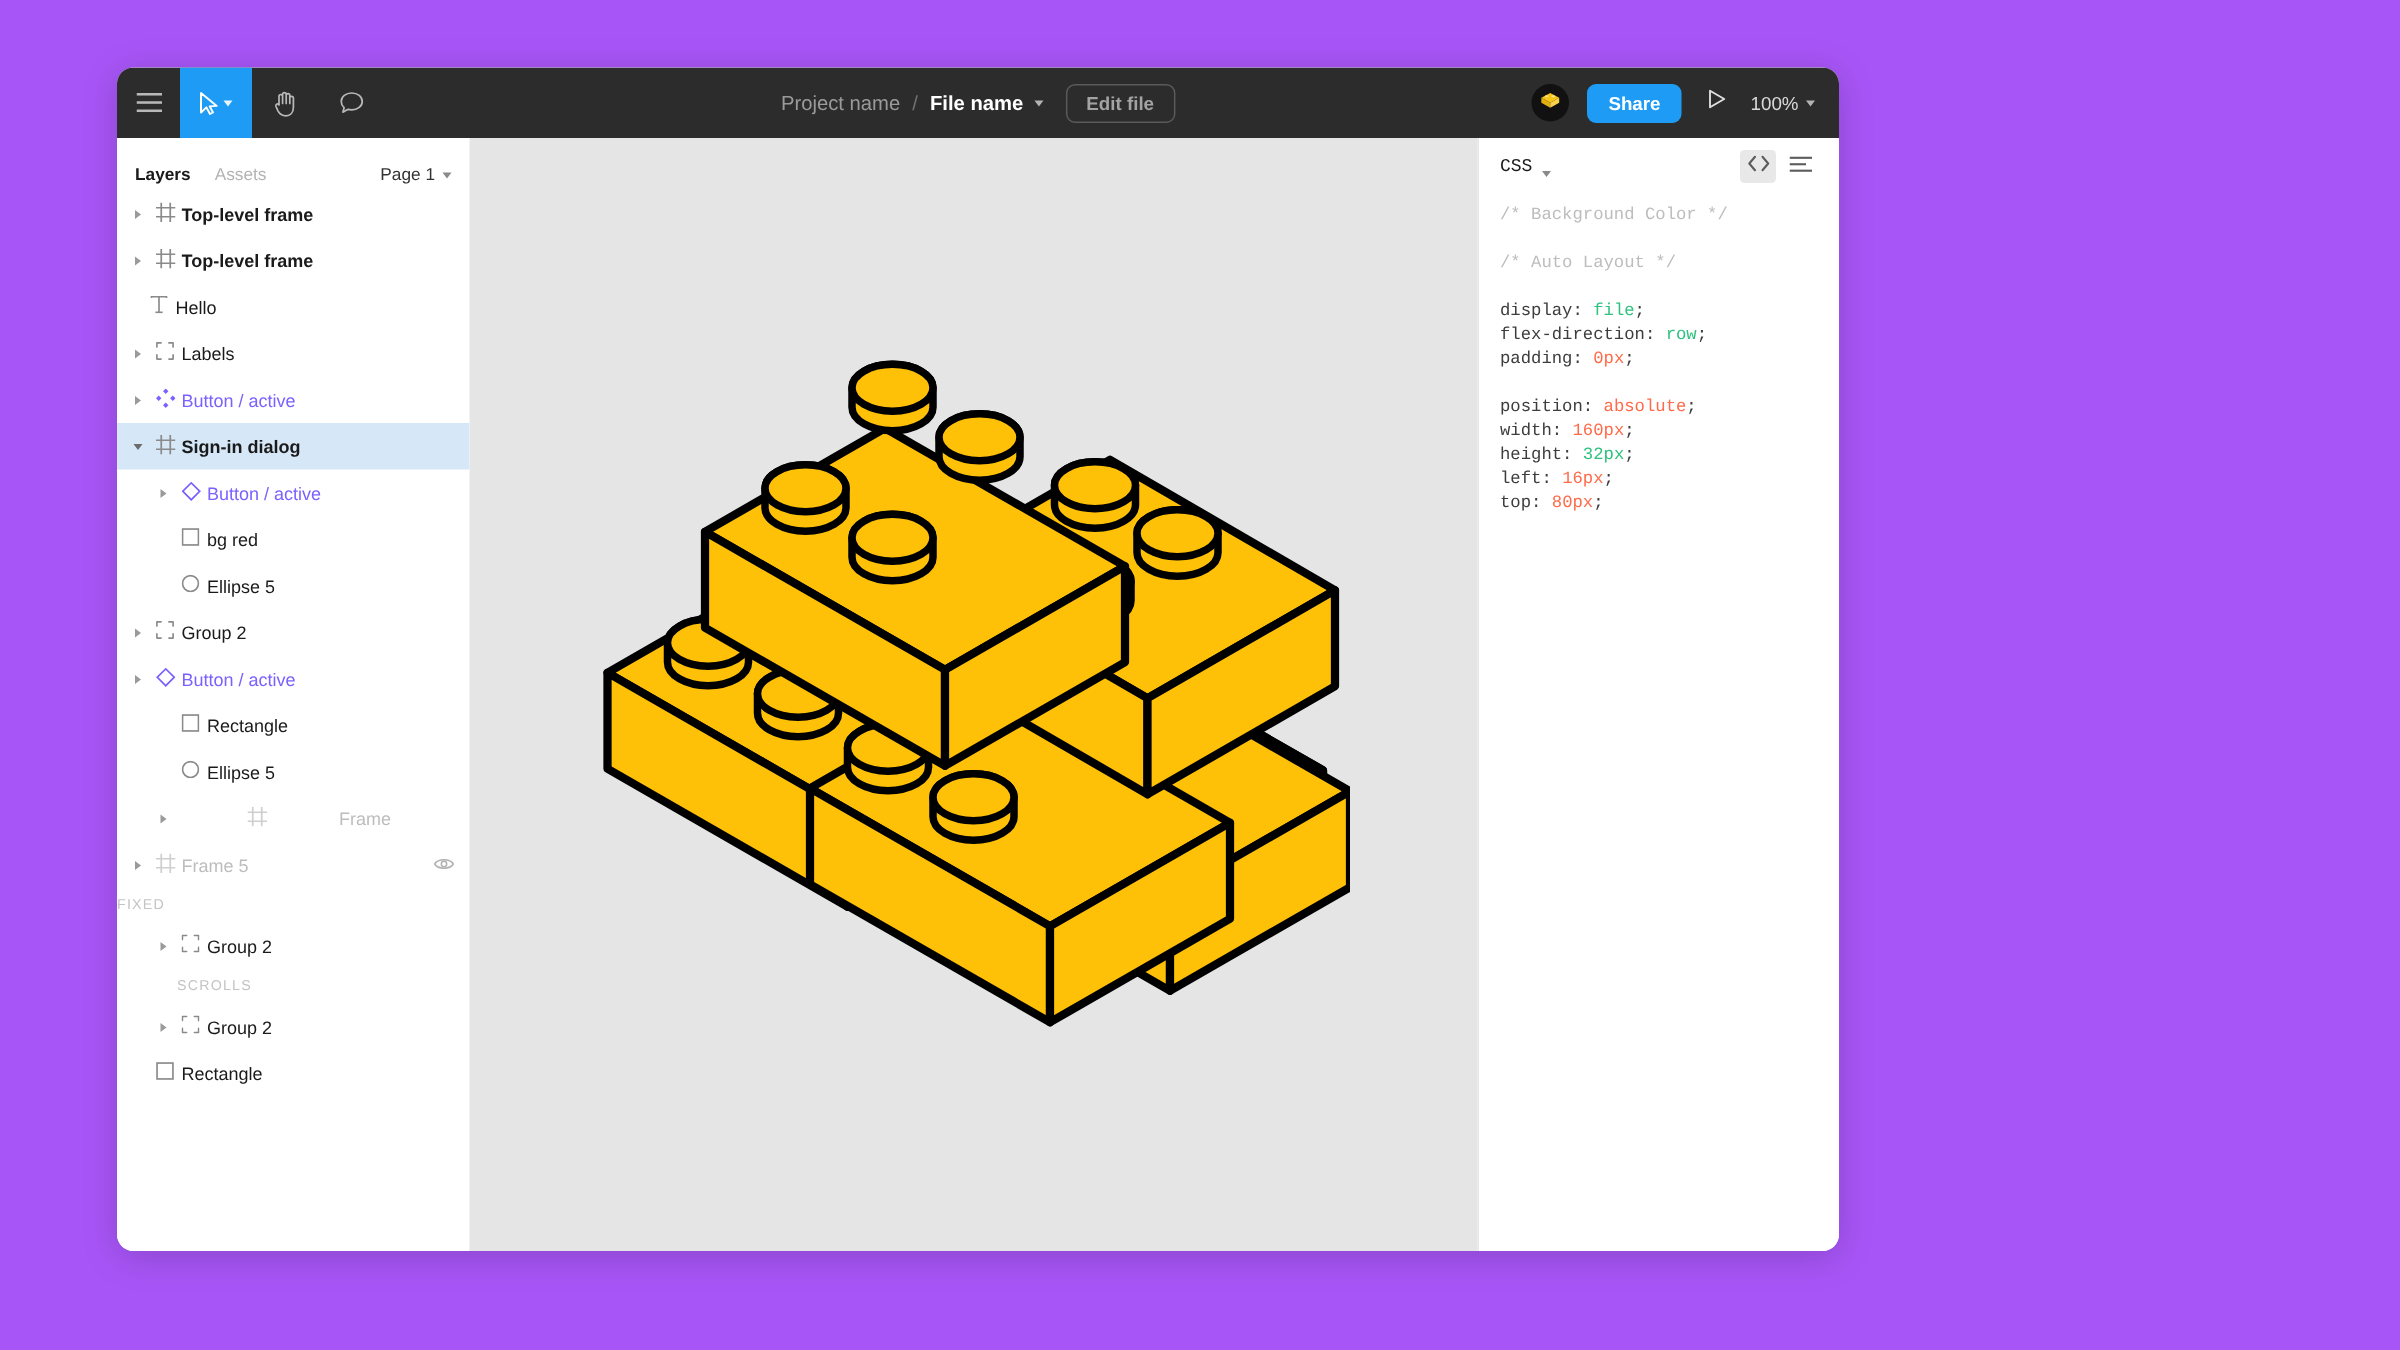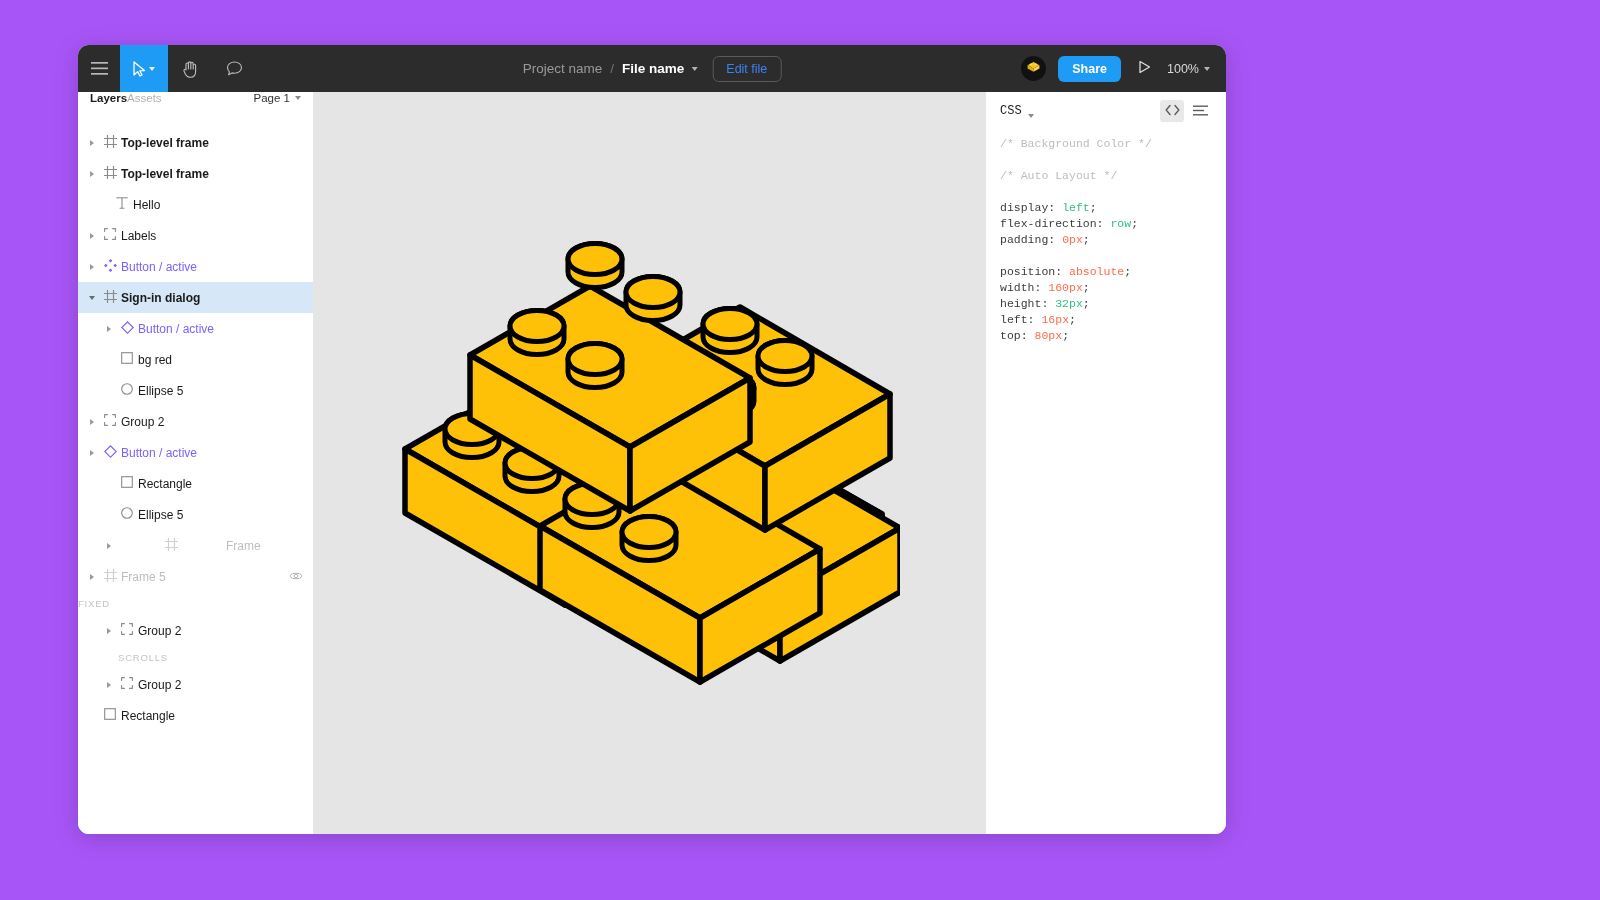--- a/index.html
+++ b/index.html
@@ -96,22 +96,22 @@
     font-size: 13.5px;
     color: #ffffff;
     font-weight: 700;
   }
   .edit-file-btn {
     margin-left: 8px;
     padding: 5px 13px;
     border: 1px solid #5a5a5a;
     border-radius: 6px;
     font-size: 12.5px;
-    font-weight: 400;
-    color: #3b82f6;
+    font-weight: 700;
+    color: #a3a3a3;
     background: transparent;
     cursor: pointer;
     font-family: inherit;
   }
 
   
   .tb-right {
     margin-left: auto;
     display: flex;
     align-items: center;
@@ -165,22 +165,23 @@
     background: #ffffff;
     border-right: 1px solid #e6e6e6;
     display: flex;
     flex-direction: column;
     overflow: hidden;
   }
   .sidebar-tabs {
     height: 31px;
     flex: 0 0 31px;
     display: flex;
-    align-items: flex-start;
+    align-items: flex-end;
     padding: 0 12px;
+    gap: 16px;
     font-size: 11.5px;
   }
   .tab {
     cursor: pointer;
     color: #b3b3b3;
   }
   .tab.active {
     color: #1a1a1a;
     font-weight: 700;
   }
@@ -433,21 +434,21 @@
             <span class="disclosure">
               <span class="tri"></span>
             </span>
             <span class="licon" style="color: rgb(138, 138, 138);">
               <span><svg width="13" height="13" viewBox="0 0 13 13">
                   <path d="M3.5 0 V13 M9.5 0 V13 M0 3.5 H13 M0 9.5 H13" stroke="currentColor" stroke-width="1.15" fill="none"></path>
                 </svg></span>
             </span>
             <span class="lname">Top-level frame</span>
           </div>
-          <div class="layer-row" style="padding-left: 18px;">
+          <div class="layer-row" style="padding-left: 2px;">
             <span class="disclosure"></span>
             <span class="licon" style="color: rgb(138, 138, 138);">
               <span><svg width="12" height="12" viewBox="0 0 12 12">
                   <path d="M1 1.6 V0.8 H11 V1.6 M6 0.8 V11.2 M3.6 11.2 H8.4" stroke="currentColor" stroke-width="1.1" fill="none"></path>
                 </svg></span>
             </span>
             <span class="lname">Hello</span>
           </div>
           <div class="layer-row" style="padding-left: 6px;">
             <span class="disclosure">
@@ -713,21 +714,21 @@
               </svg>
             </span>
           </span>
         </span>
       </div>
       <div class="code-area" id="code-area">
           <div class="code-comment">/* Background Color */</div>
           <div class="code-blank">&nbsp;</div>
           <div class="code-comment">/* Auto Layout */</div>
           <div class="code-blank">&nbsp;</div>
-          <div><span class="code-prop">display: </span><span class="code-val-green">left</span><span class="code-prop">;</span></div>
+          <div><span class="code-prop">display: </span><span class="code-val-green">file</span><span class="code-prop">;</span></div>
           <div><span class="code-prop">flex-direction: </span><span class="code-val-green">row</span><span class="code-prop">;</span></div>
           <div><span class="code-prop">padding: </span><span class="code-val-red">0px</span><span class="code-prop">;</span></div>
           <div class="code-blank">&nbsp;</div>
           <div><span class="code-prop">position: </span><span class="code-val-red">absolute</span><span class="code-prop">;</span></div>
           <div><span class="code-prop">width: </span><span class="code-val-red">160px</span><span class="code-prop">;</span></div>
           <div><span class="code-prop">height: </span><span class="code-val-green">32px</span><span class="code-prop">;</span></div>
           <div><span class="code-prop">left: </span><span class="code-val-red">16px</span><span class="code-prop">;</span></div>
           <div><span class="code-prop">top: </span><span class="code-val-red">80px</span><span class="code-prop">;</span></div>
         </div>
     </div>

